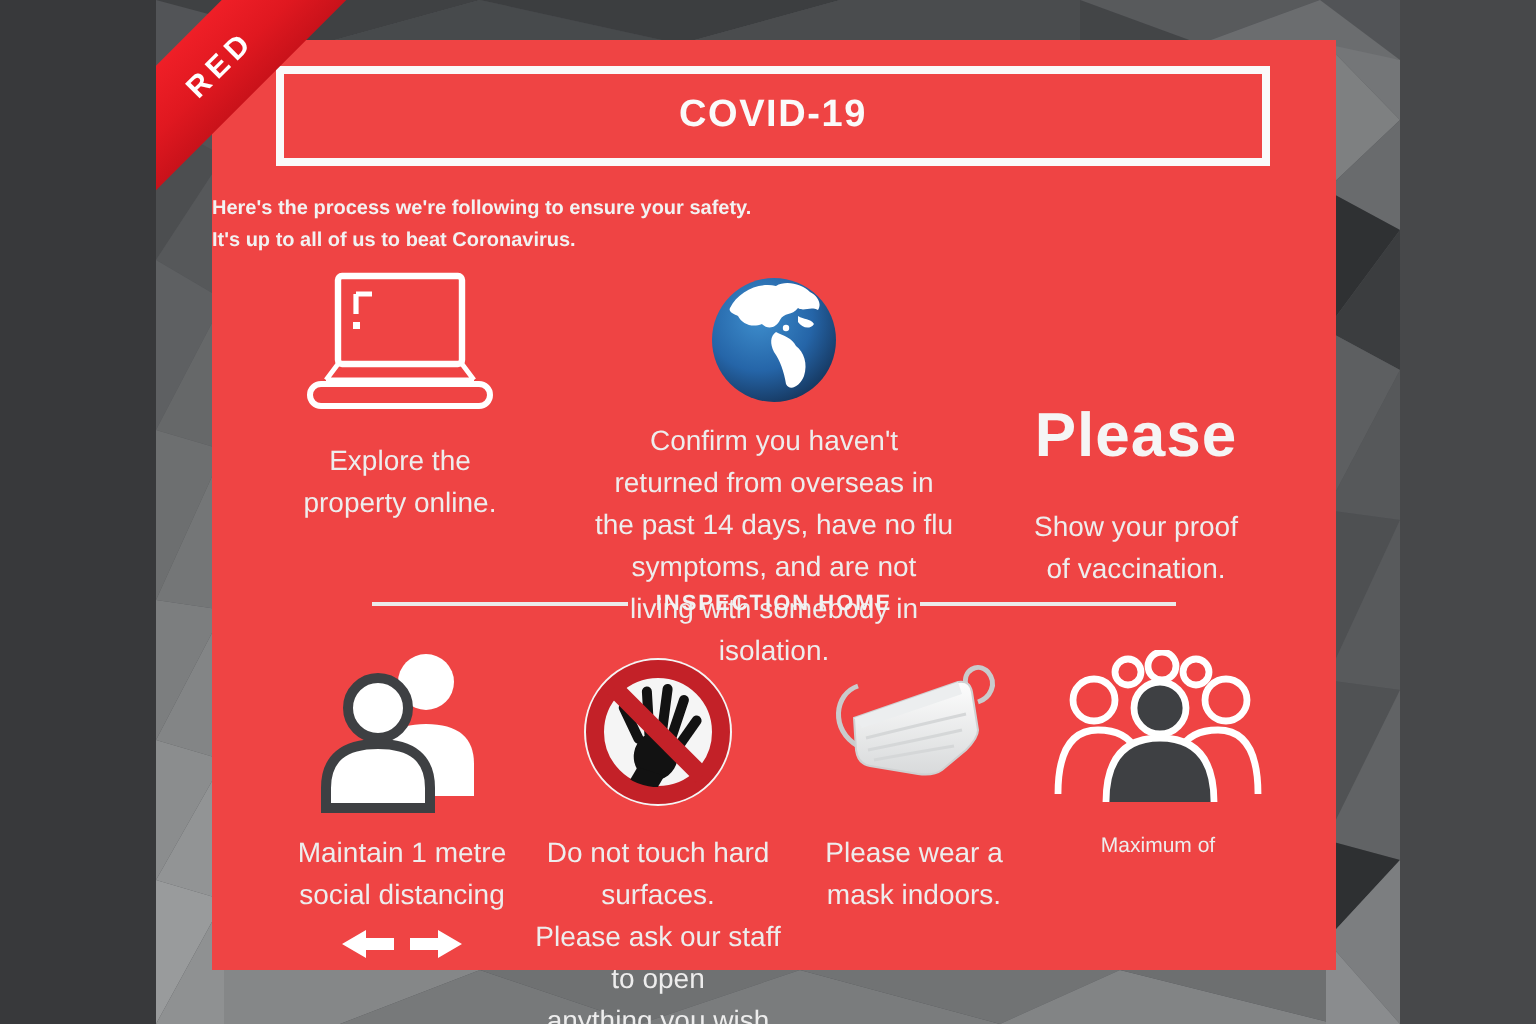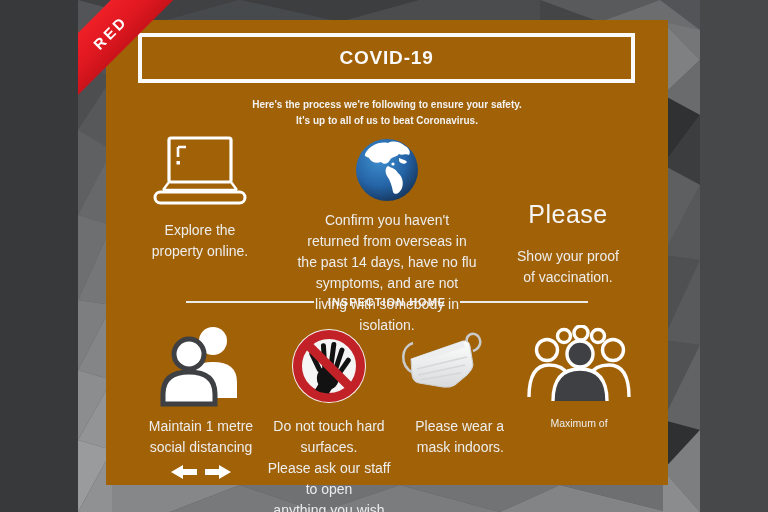--- a/index.html
+++ b/index.html
@@ -9,68 +9,68 @@
     font-family:"Liberation Sans", sans-serif;
     -webkit-font-smoothing:antialiased;
   }
   .abs{position:absolute;}
   
   #left-wall{left:0;top:0;width:78px;height:512px;background:#38393b;z-index:3;}
   #right-wall{left:700px;top:0;width:68px;height:512px;background:#47484a;z-index:3;}
   
   #poster{
     left:106px;top:20px;width:562px;height:465px;
-    background:#a16207;z-index:5;color:#efefef;
+    background:#ef4444;z-index:5;color:#efefef;
   }
   
   #ribbon-clip{left:78px;top:0;width:150px;height:115px;overflow:hidden;z-index:10;}
   #ribbon-band{
     position:absolute;left:-78px;top:10px;width:220px;height:44px;
     background:linear-gradient(180deg,#ef1f27 0%,#e01820 55%,#c9121a 100%);
     transform:rotate(-45deg);
     display:flex;align-items:center;justify-content:center;
     color:#fff;font-weight:bold;font-size:15px;letter-spacing:3px;
   }
   
   #title-box{
     left:32px;top:13px;width:489px;height:42px;
     border:4px solid #fafafa;
     display:flex;flex-direction:column;align-items:center;justify-content:center;
     text-align:center;
   }
   .title-line{font-size:19px;font-weight:bold;letter-spacing:.8px;line-height:22px;color:#fafafa;}
   #subtitle{
-    left:0;top:77px;width:562px;text-align:center;
+    left:0;top:77px;width:562px;text-align:left;
     font-size:10px;font-weight:bold;line-height:1.6;white-space:pre-line;color:#f2f2f2;
   }
   
   .col{position:absolute;text-align:center;}
   .icon-zone{display:flex;align-items:center;justify-content:center;}
   .body-text{font-size:14px;line-height:1.5;white-space:pre-line;color:#ededed;}
   
   #step-explore{left:24px;top:112px;width:140px;}
   #step-explore .icon-zone{height:80px;}
   #step-explore .body-text{margin-top:8px;}
   #step-confirm{left:185px;top:114px;width:192px;}
   #step-confirm .icon-zone{height:72px;}
   #step-confirm .body-text{margin-top:4px;}
   #step-vaccination{left:386px;top:180px;width:152px;}
-  #vaccination-heading{font-size:25px;font-weight:400;letter-spacing:.5px;color:#f5f5f5;}
+  #vaccination-heading{font-size:31px;font-weight:700;letter-spacing:.5px;color:#f5f5f5;}
   #step-vaccination .body-text{margin-top:17px;}
   
   #inspection-divider{
     left:0;top:276px;width:562px;
     display:flex;align-items:center;justify-content:center;gap:14px;
   }
   .divider-line{width:128px;height:2px;background:#ebebeb;}
   #divider-label{font-size:11px;font-weight:bold;letter-spacing:1px;color:#f2f2f2;}
   
   #rule-distancing{left:26px;top:302px;width:138px;}
   #rule-no-touch{left:160px;top:302px;width:126px;}
-  #rule-mask{left:272px;top:302px;width:126px;text-align:right;}
+  #rule-mask{left:288px;top:302px;width:126px;}
   #rule-capacity{left:410px;top:302px;width:126px;}
   .rule .icon-zone{height:88px;}
   .rule .body-text{margin-top:6px;}
   #arrows-wrap{margin-top:6px;}
   #capacity-label{font-size:10.5px;color:#ededed;margin-top:7px;}
   #capacity-value{font-size:24px;font-weight:bold;letter-spacing:1px;color:#fff;margin-top:2px;}
 </style>
 </head>
 <body>
 

